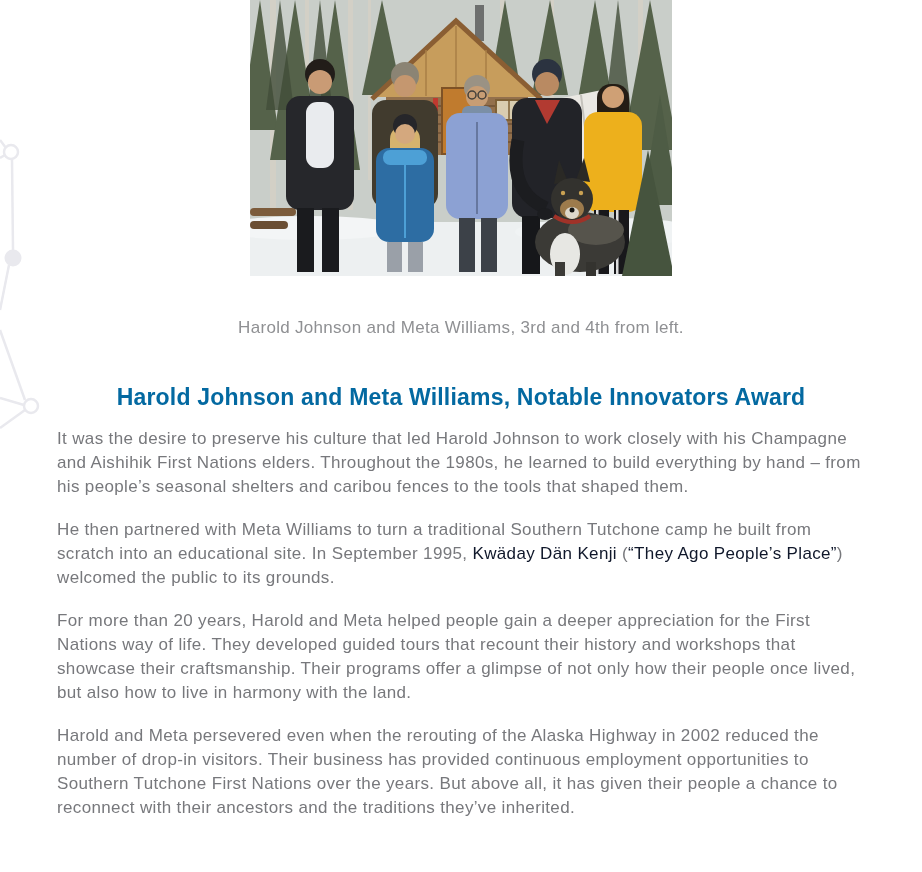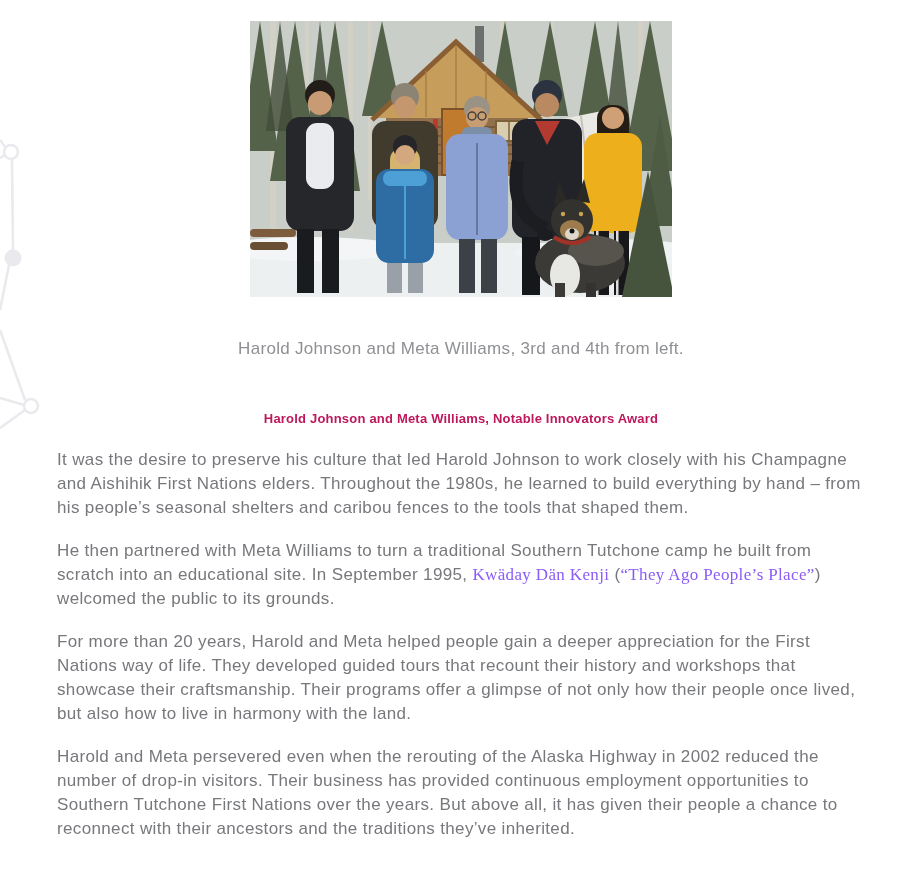--- a/index.html
+++ b/index.html
@@ -13,60 +13,58 @@
   }
   .decoration {
     position: absolute;
     left: 0; top: 128px;
     width: 52px; height: 310px;
     pointer-events: none;
   }
   .content {
     width: 808px;
     margin: 0 auto;
-    padding-top: 21px;
   }
   figure { margin: 0; }
   .photo {
     width: 422px; height: 276px;
     margin: 0 auto;
     overflow: hidden;
   }
   .photo svg { display: block; width: 422px; height: 276px; }
   figcaption {
     margin: 40px auto 0 auto;
     max-width: 460px;
     text-align: center;
     color: #8f9093;
     font-size: 17px;
     line-height: 24px;
     letter-spacing: 0.3px;
   }
   h3.article-heading {
     margin: 45px 0 0 0;
     text-align: center;
-    color: #be185d;
-    font-size: 13px;
+    color: #0369a1;
+    font-size: 23px;
     line-height: 25px;
     font-weight: bold;
     letter-spacing: 0.2px;
   }
   .body-copy p {
     margin: 0 0 19px 0;
     color: #77787c;
     font-size: 17px;
     line-height: 24px;
     letter-spacing: 0.35px;
   }
   .body-copy p:first-of-type { margin-top: 17px; }
   a.inline-link {
-    color: #8b5cf6;
+    color: #0f172a;
     text-decoration: none;
     cursor: pointer;
-    font-family: Liberation Serif, serif;
   }
 </style>
 </head>
 <body>
 
 <svg class="decoration" viewBox="0 0 52 310" aria-hidden="true">
   <g stroke="#e9e9ee" stroke-width="2.5" fill="none">
     <line x1="0" y1="12" x2="6" y2="20"></line>
     <line x1="0" y1="30" x2="5" y2="27"></line>
     <circle cx="11" cy="24" r="7"></circle>

